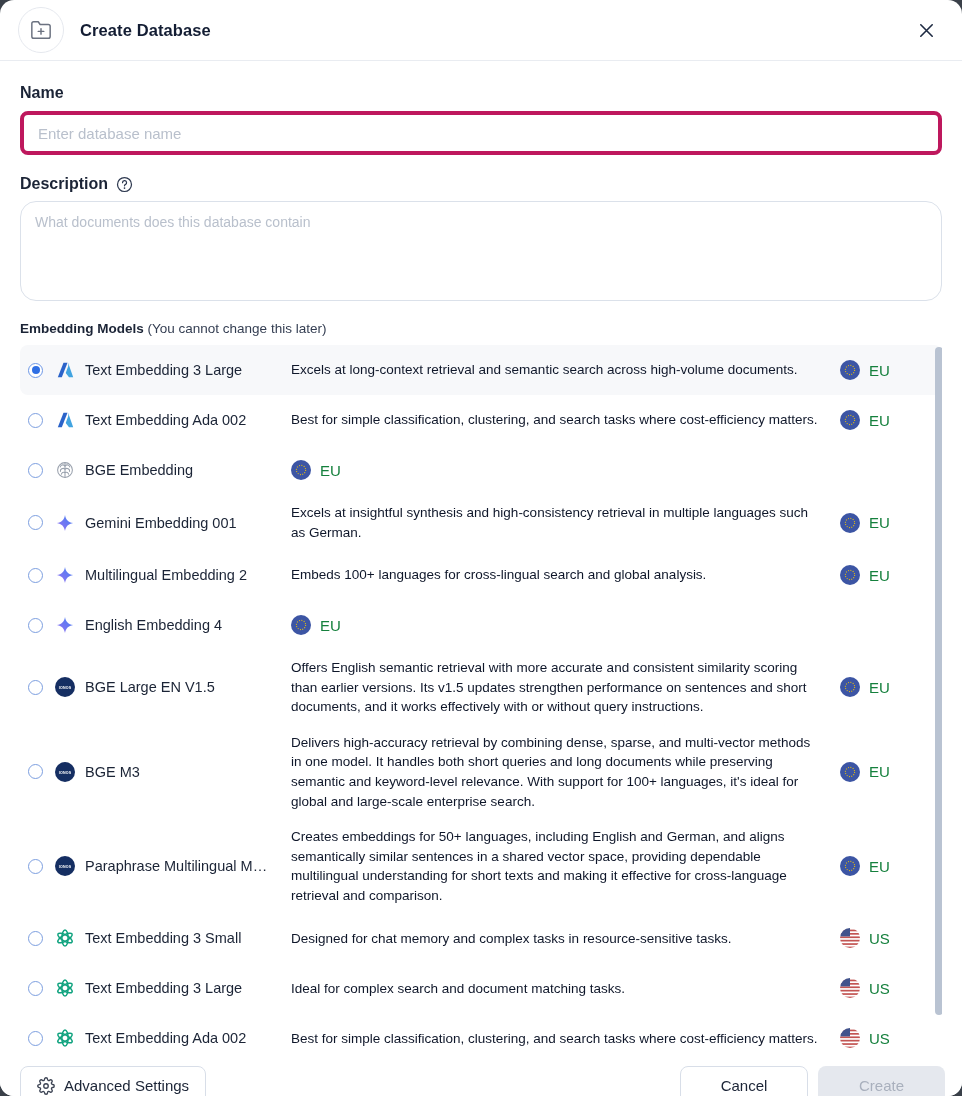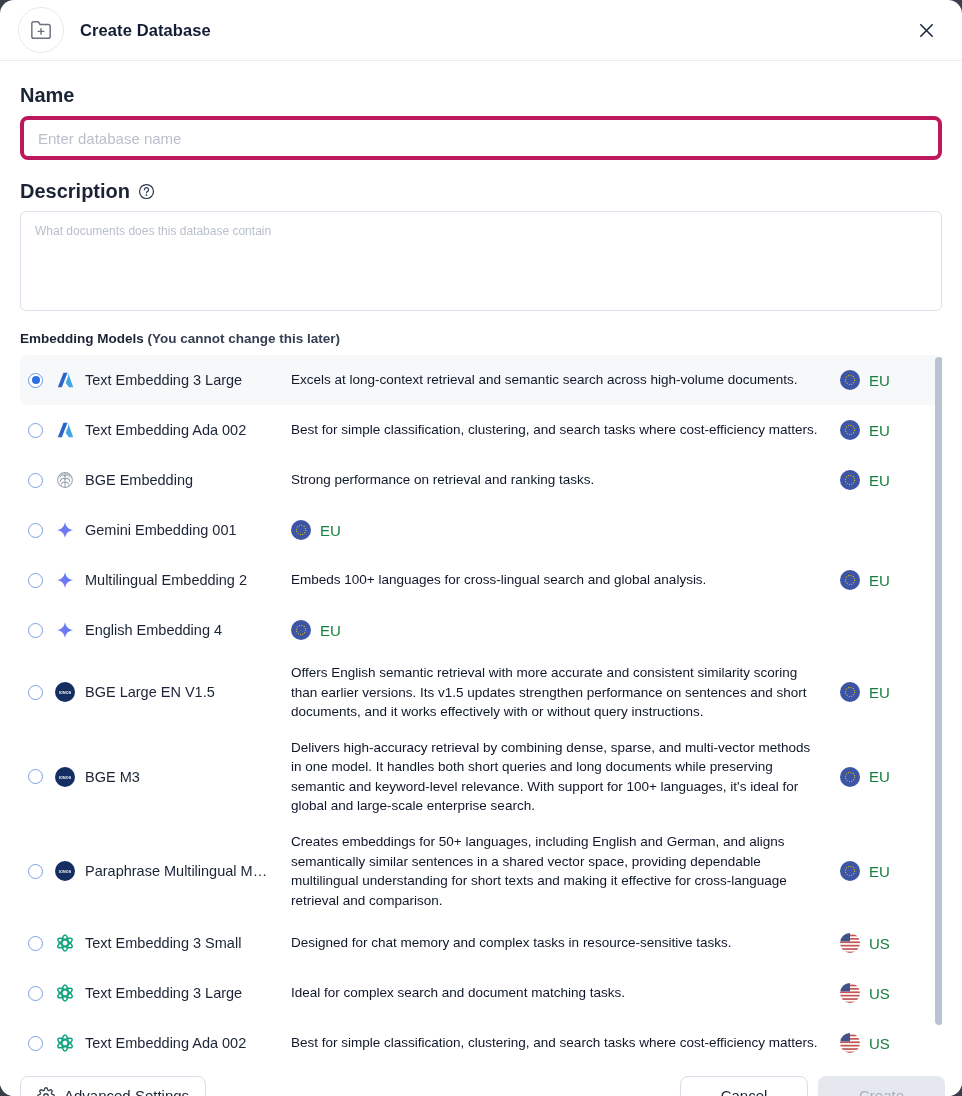--- a/index.html
+++ b/index.html
@@ -4,29 +4,29 @@
 <style>
   html,body{margin:0;padding:0;background:#3a4049;font-family:"Liberation Sans",sans-serif;}
   .modal{position:relative;width:962px;height:1096px;background:#fff;border-radius:14px;overflow:hidden;display:flex;flex-direction:column;box-sizing:border-box;}
   
   .header{flex:none;height:61px;display:flex;align-items:center;gap:16px;padding:0 22px 0 18px;border-bottom:1px solid #e9ecf1;box-sizing:border-box;}
   .icon-circle{width:44px;height:44px;border:1px solid #e5e8ee;border-radius:50%;display:flex;align-items:center;justify-content:center;flex:none;}
   .title{font-size:16.5px;font-weight:700;color:#131d33;letter-spacing:.1px;}
   .close-btn{margin-left:auto;width:28px;height:28px;display:flex;align-items:center;justify-content:center;cursor:pointer;background:none;border:none;padding:0;}
   
   .body{flex:none;padding:0 20px;box-sizing:border-box;}
-  .field-label{font-size:20px;font-weight:700;color:#1b2436;display:flex;align-items:center;gap:8px;}
+  .field-label{font-size:16px;font-weight:700;color:#1b2436;display:flex;align-items:center;gap:8px;}
   .lbl-name{margin:23px 0 9px;}
   .lbl-desc{margin:20px 0 8px;}
   .text-input{width:100%;height:44px;border:4px solid #be185d;border-radius:8px;padding:0 14px;font-size:15px;color:#1b2436;box-sizing:border-box;outline:none;font-family:"Liberation Sans",sans-serif;}
-  .text-area{width:100%;height:100px;border:1px solid #dbe1ea;border-radius:6px;padding:12px 14px;font-size:12px;color:#8b5cf6;box-sizing:border-box;outline:none;resize:none;font-family:"Liberation Sans",sans-serif;}
+  .text-area{width:100%;height:100px;border:1px solid #dbe1ea;border-radius:16px;padding:12px 14px;font-size:14px;color:#8b5cf6;box-sizing:border-box;outline:none;resize:none;font-family:"Liberation Sans",sans-serif;}
   .text-input::placeholder,.text-area::placeholder{color:#b9c0cc;}
   .models-header{margin:16px 0 0;font-size:13.5px;color:#1b2436;}
   .models-header .bold{font-weight:700;}
-  .models-header .note{font-weight:700;color:#343e52;}
+  .models-header .note{font-weight:400;color:#343e52;}
   
   .model-list{position:relative;flex:none;height:713px;margin:9px 20px 0;overflow:hidden;}
   .model-row{display:flex;align-items:center;min-height:50px;padding:8px 48px 8px 8px;box-sizing:border-box;border-radius:8px;cursor:pointer;}
   .model-row.selected{background:#f7f8fa;}
   .radio{flex:none;width:15px;height:15px;border:1.5px solid #7d9fe0;border-radius:50%;background:#fff;position:relative;margin-right:12px;box-sizing:border-box;}
   .radio.on{border-color:#6d97e6;}
   .radio.on::after{content:"";position:absolute;left:50%;top:50%;width:8px;height:8px;margin:-4px 0 0 -4px;border-radius:50%;background:#2f6fe4;}
   .provider-icon{flex:none;width:20px;height:20px;margin-right:10px;display:flex;align-items:center;justify-content:center;}
   .model-name{flex:none;width:206px;padding-right:20px;font-size:14.5px;font-weight:500;color:#1b2436;white-space:nowrap;overflow:hidden;text-overflow:ellipsis;box-sizing:border-box;}
   .model-desc{flex:1;font-size:13.5px;line-height:1.45;color:#0f172a;padding-right:16px;}
@@ -140,21 +140,20 @@
               <path d="M9 5c-1.8-2-4.5-1-4.7 1"></path>
               <path d="M9 8c-2.2-1.6-5 .2-4.6 2.4"></path>
               <path d="M9 11.5c-1.6-.8-3.4 0-3.6 1.8"></path>
               <path d="M9 5c1.8-2 4.5-1 4.7 1"></path>
               <path d="M9 8c2.2-1.6 5 .2 4.6 2.4"></path>
               <path d="M9 11.5c1.6-.8 3.4 0 3.6 1.8"></path>
             </g>
           </svg>
         </span>
     <span class="model-name">BGE Embedding</span>
-    <span class="model-desc">Strong performance on retrieval and ranking tasks.</span>
     <span class="badge">
       <span class="flag">
             <svg viewBox="0 0 20 20" width="20" height="20">
               <circle cx="10" cy="10" r="10" fill="#3c55a4"></circle>
               <circle cx="10" cy="10" r="4.6" fill="none" stroke="#f3c500" stroke-width="1.1" stroke-dasharray="0.9 1.5"></circle>
             </svg>
           </span>
       <span class="region-label">EU</span>
     </span>
   </div>
@@ -166,20 +165,21 @@
             <defs>
               <linearGradient id="gemg" x1="1" y1="0" x2="0" y2="1">
                 <stop offset="0" stop-color="#3e7ff2"></stop>
                 <stop offset="1" stop-color="#9b72f2"></stop>
               </linearGradient>
             </defs>
             <path fill="url(#gemg)" d="M9 .9C9.8 5.6 12.4 8.2 17.1 9 12.4 9.8 9.8 12.4 9 17.1 8.2 12.4 5.6 9.8.9 9 5.6 8.2 8.2 5.6 9 .9Z"></path>
           </svg>
         </span>
     <span class="model-name">Gemini Embedding 001</span>
+    <span class="model-desc">Excels at insightful synthesis and high-consistency retrieval in multiple languages such as German.</span>
     <span class="badge">
       <span class="flag">
             <svg viewBox="0 0 20 20" width="20" height="20">
               <circle cx="10" cy="10" r="10" fill="#3c55a4"></circle>
               <circle cx="10" cy="10" r="4.6" fill="none" stroke="#f3c500" stroke-width="1.1" stroke-dasharray="0.9 1.5"></circle>
             </svg>
           </span>
       <span class="region-label">EU</span>
     </span>
   </div>

